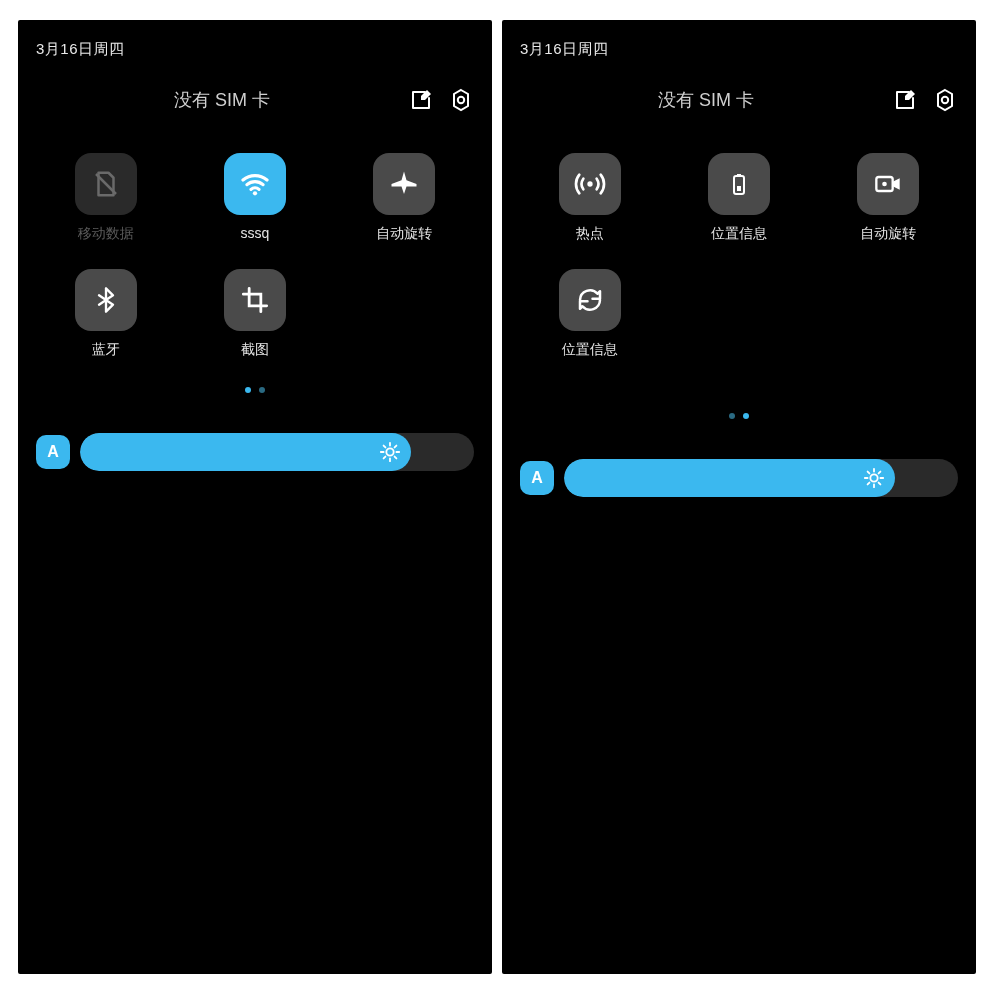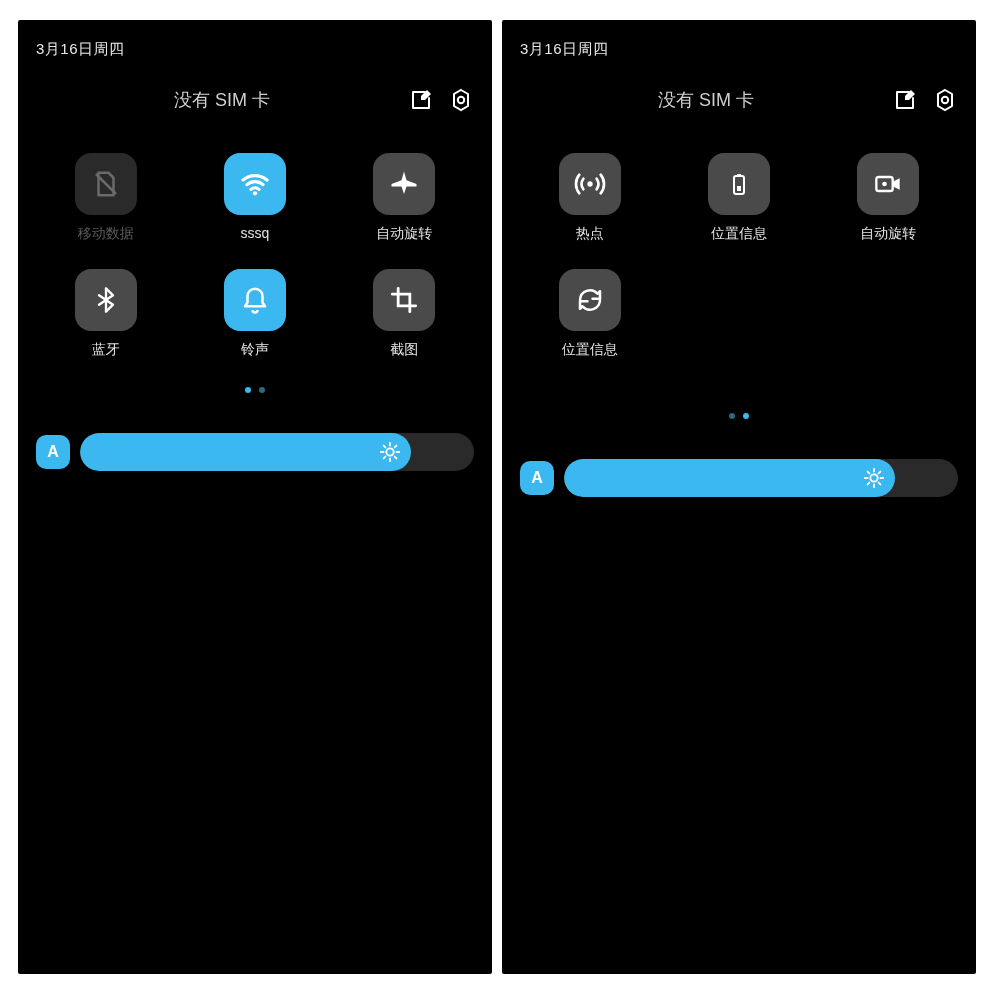--- a/index.html
+++ b/index.html
@@ -187,29 +187,20 @@
 
     <div class="tile">
       <div class="tile-btn">
         <svg width="28" height="28" viewBox="0 0 24 24">
           <path d="M12 2v20l6-6-12-8m0 8l12-8-6-6" stroke="#fff" stroke-width="2" fill="none" stroke-linejoin="round" stroke-linecap="round"></path>
         </svg>
       </div>
       <div class="tile-label">蓝牙</div>
     </div>
 
-    <div class="tile">
-      <div class="tile-btn active">
-        <svg width="30" height="30" viewBox="0 0 24 24">
-          <path d="M12 3a6 6 0 0 1 6 6v5l2 3H4l2-3V9a6 6 0 0 1 6-6z" stroke="#fff" stroke-width="2" fill="none" stroke-linejoin="round"></path>
-          <path d="M10 20a2 2 0 0 0 4 0" stroke="#fff" stroke-width="2" fill="none"></path>
-        </svg>
-      </div>
-      <div class="tile-label">铃声</div>
-    </div>
 
 
 
     <div class="tile">
       <div class="tile-btn">
         <svg width="28" height="28" viewBox="0 0 24 24">
           <path d="M7 2v15h15M2 7h15v15" stroke="#fff" stroke-width="2.4" fill="none" stroke-linecap="round"></path>
         </svg>
       </div>
       <div class="tile-label">截图</div>

